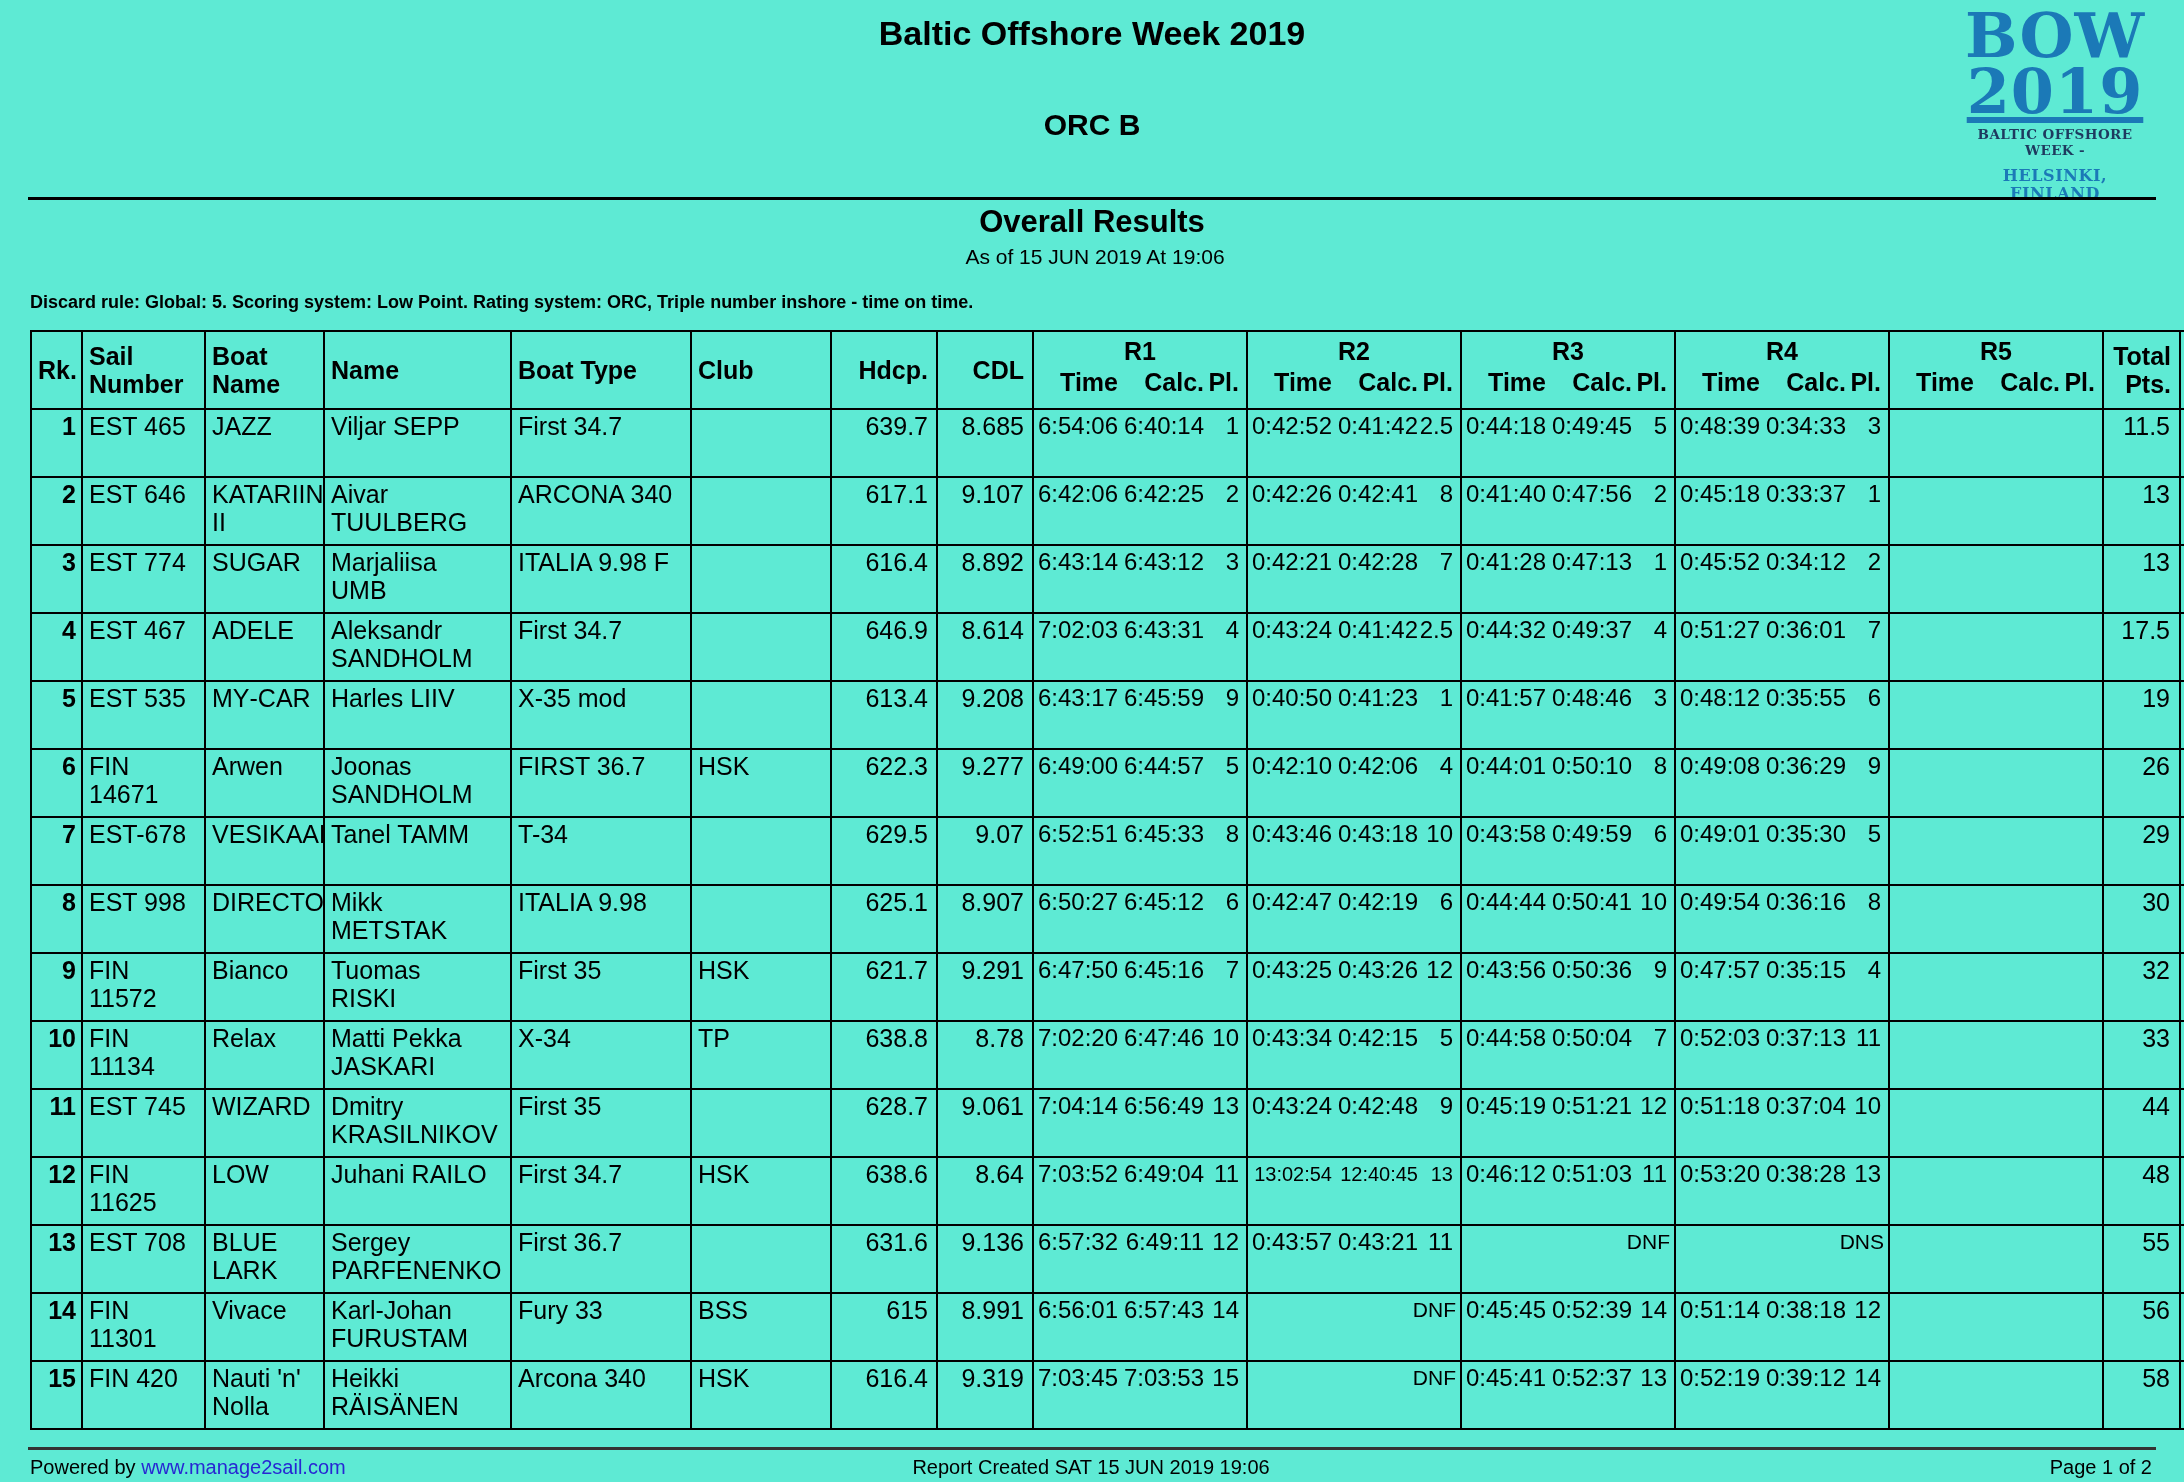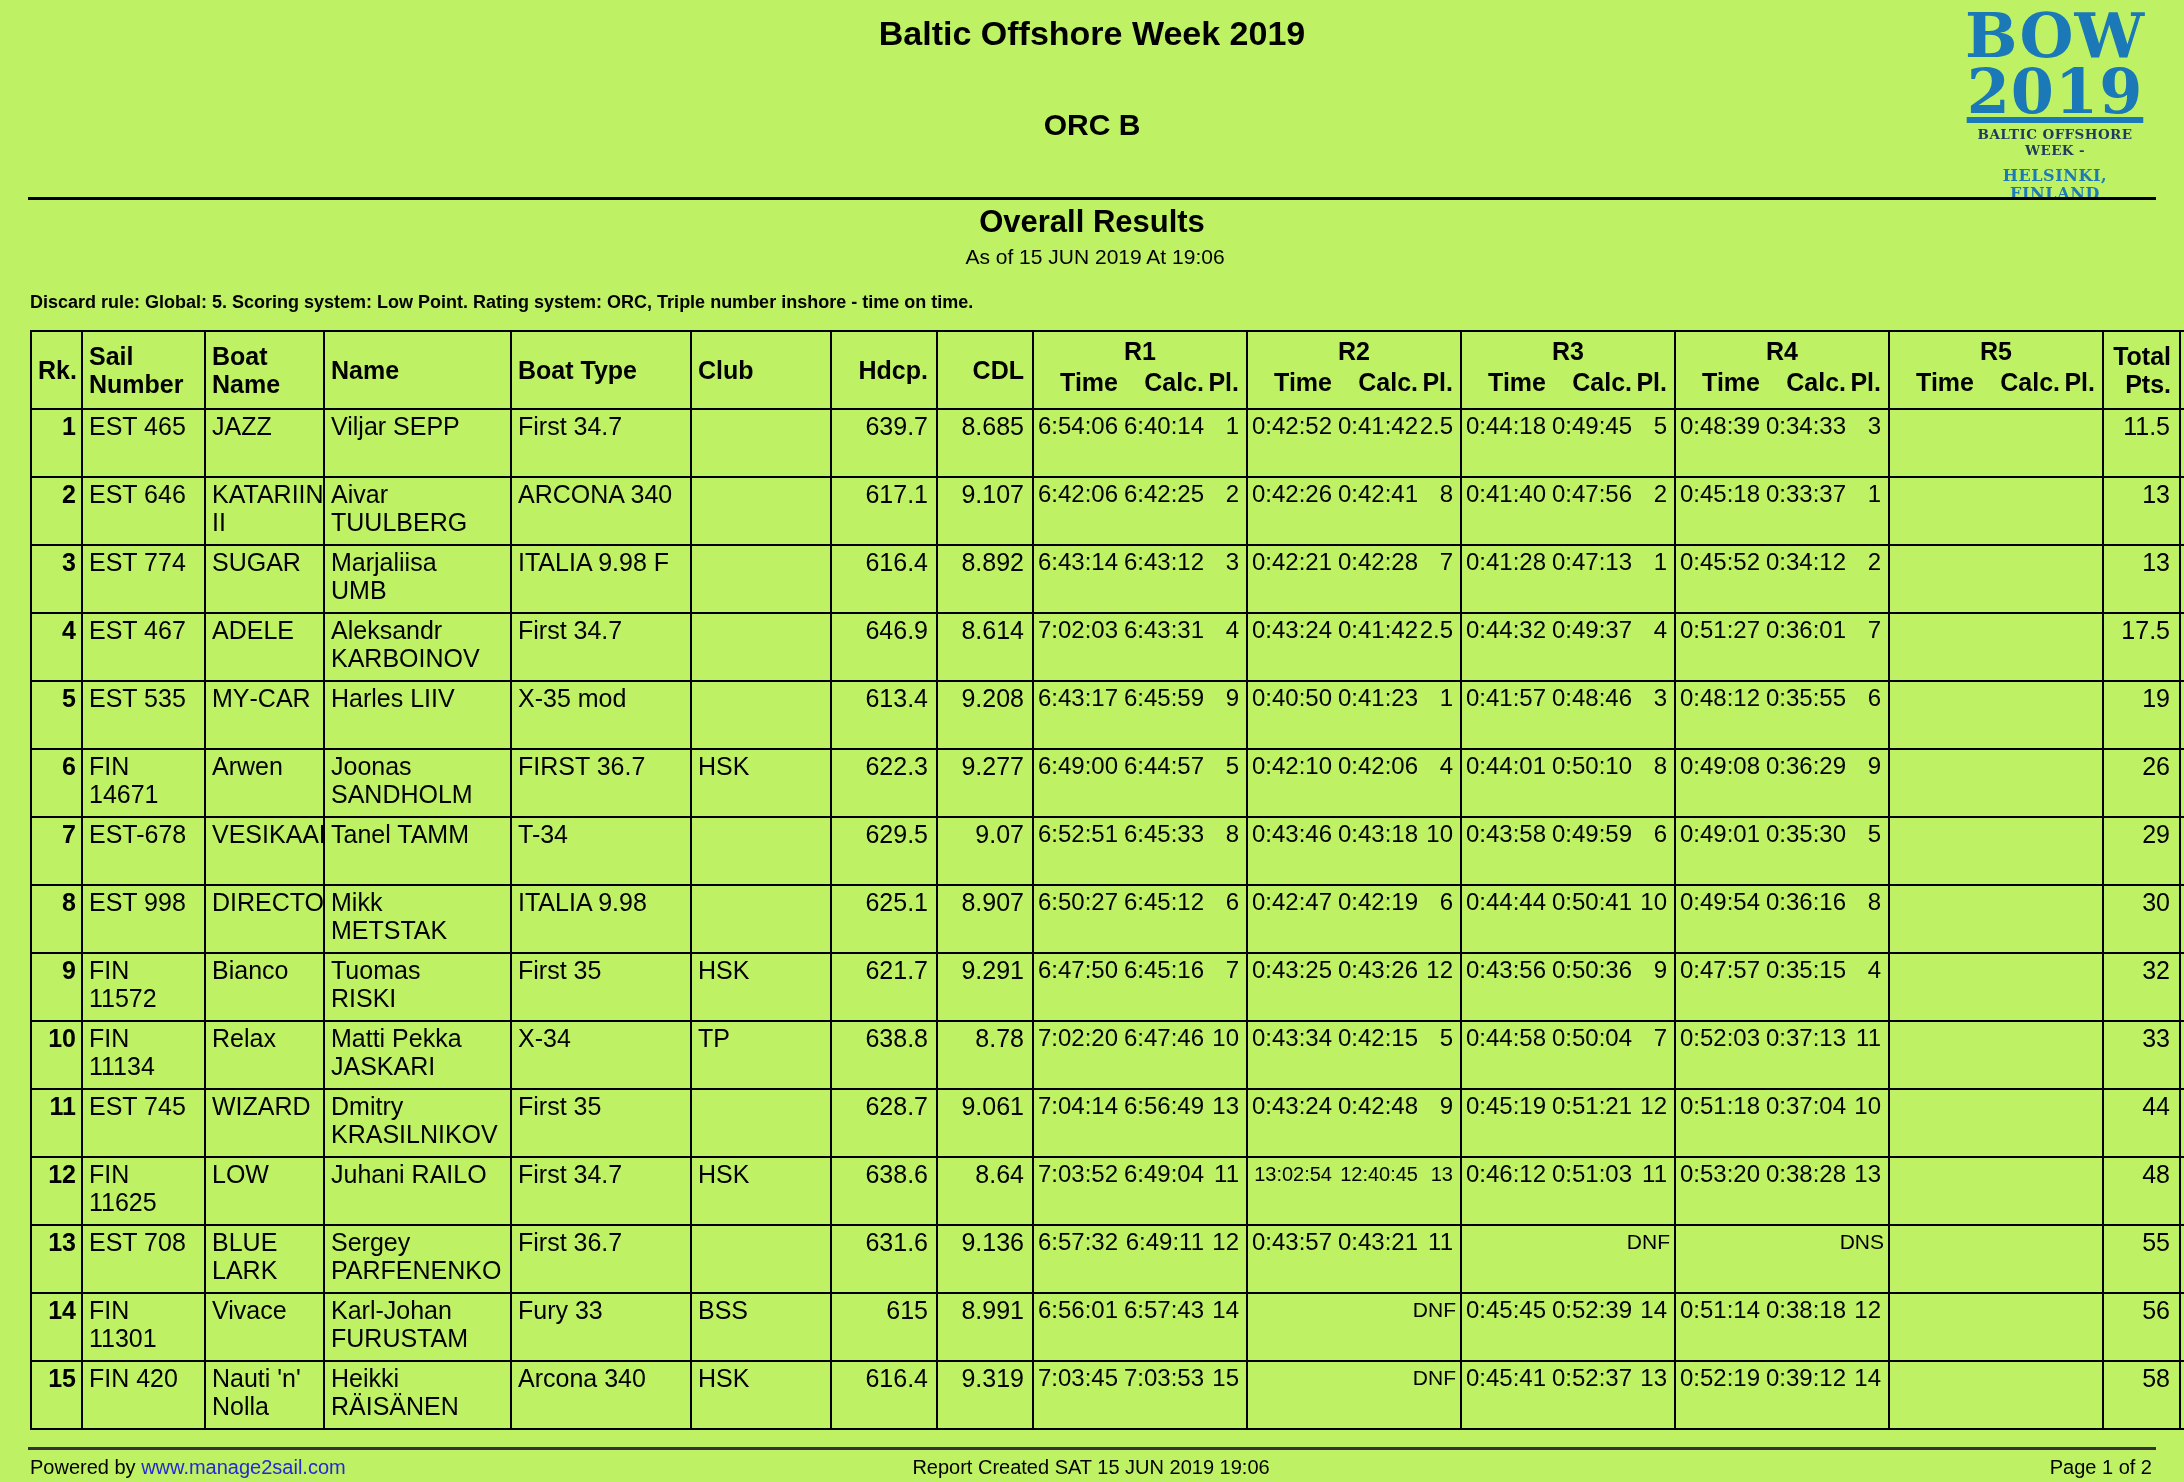--- a/index.html
+++ b/index.html
@@ -1,16 +1,16 @@
 <!DOCTYPE html>
 <html style="--logo-blue: #1b79b7; --logo-navy: #1e3a5f; --link-blue: #2727d3;"><head>
 <meta charset="utf-8">
 <style>
   html,body{margin:0;padding:0;background:#fff;}
-  .page{position:relative;width:2184px;height:1482px;background:#bef264;overflow:hidden;
+  .page{position:relative;width:2184px;height:1482px;background:#5eead4;overflow:hidden;
         font-family:"Liberation Sans",sans-serif;color:#000;}
 
   
   .evt-title{position:absolute;top:14px;left:0;right:0;text-align:center;
              font-size:34px;font-weight:bold;}
   .cls-title{position:absolute;top:108px;left:0;right:0;text-align:center;
              font-size:30px;font-weight:bold;}
   .logo{position:absolute;top:8px;right:34px;width:190px;text-align:center;
         font-family:"DejaVu Serif",serif;font-weight:bold;color:var(--logo-blue);}
   .logo-bow{font-size:62px;line-height:56px;letter-spacing:1px;}
@@ -270,21 +270,21 @@
             </div>
           </td>
           <td class="rcell"></td>
           <td class="tot num">13</td>
           <td class="net num">13</td>
         </tr>
         <tr>
           <td class="rk">4</td>
           <td class="sail">EST 467</td>
           <td class="bn">ADELE</td>
-          <td class="nm">Aleksandr KARBOINOV</td>
+          <td class="nm">Aleksandr SANDHOLM</td>
           <td class="bt">First 34.7</td>
           <td class="cl"></td>
           <td class="hd num">646.9</td>
           <td class="cd num">8.614</td>
           <td class="rcell">
             <div class="rc">
               <span class="t">7:02:03</span>
               <span class="c">6:43:31</span>
               <span class="p">4</span>
             </div>

